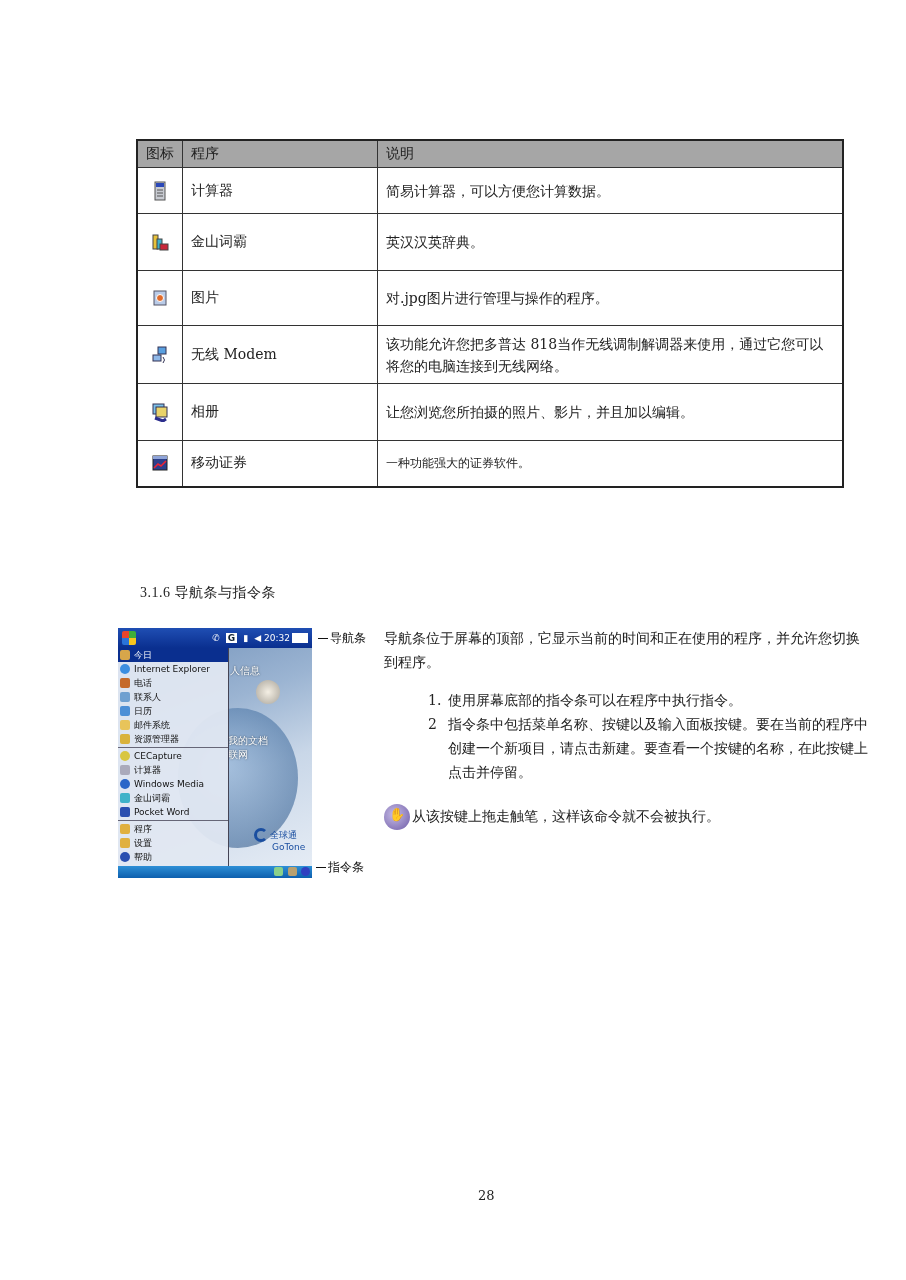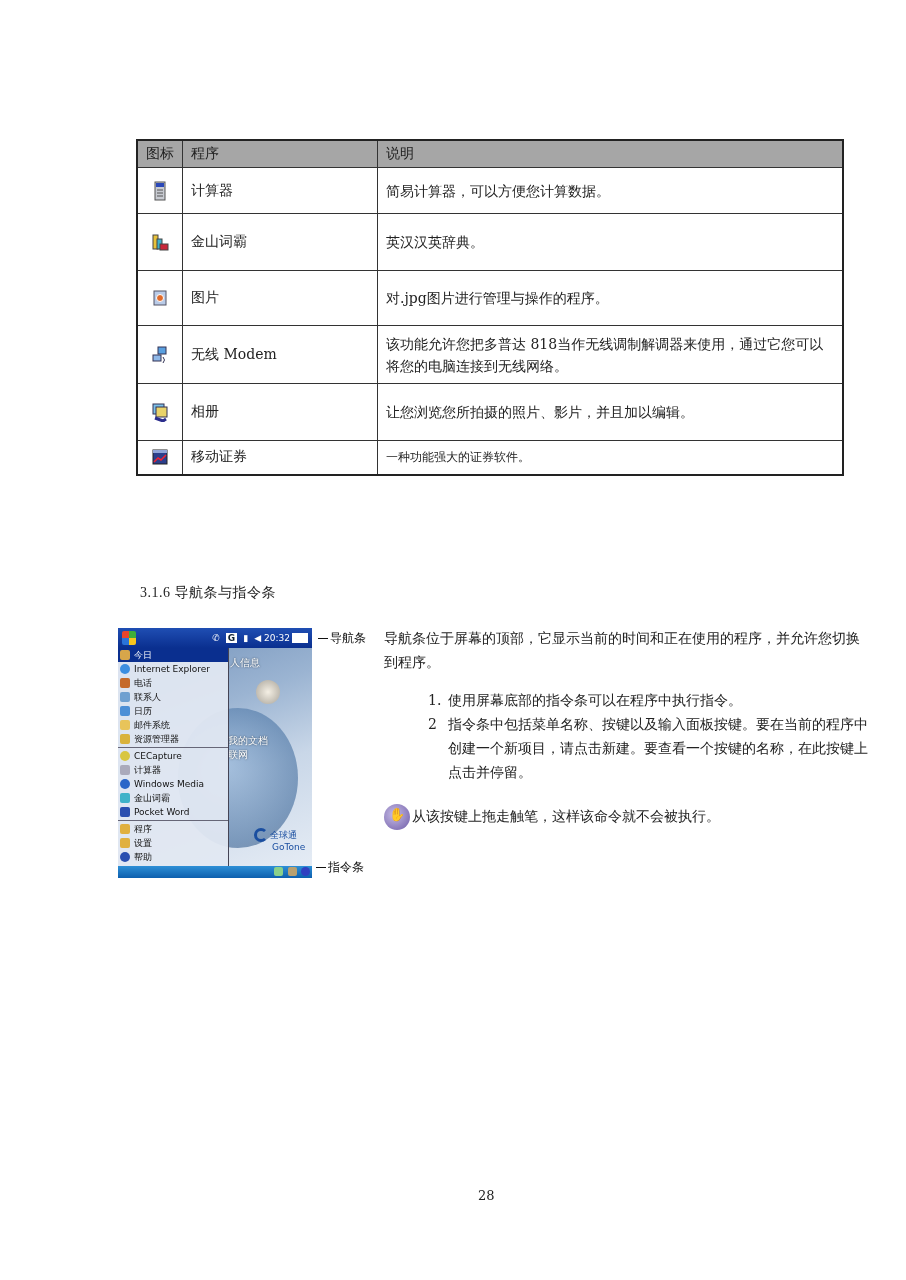--- a/index.html
+++ b/index.html
@@ -136,40 +136,40 @@
         <td class="c-icon">
           <svg class="ico" viewBox="0 0 18 20">
               <rect x="2" y="2" width="11" height="10" fill="#7cc0e8" stroke="#335"></rect>
               <rect x="5" y="5" width="11" height="10" fill="#e9d36a" stroke="#335"></rect>
               <path d="M4 16 L12 19 L15 17" stroke="#2b2d8c" stroke-width="3" fill="none"></path>
             </svg>
         </td>
         <td class="c-name">相册</td>
         <td class="c-desc">让您浏览您所拍摄的照片、影片，并且加以编辑。</td>
       </tr>
-      <tr style="height:34px">
+      <tr style="height:46px">
         <td class="c-icon">
           <svg class="ico" viewBox="0 0 18 20">
               <rect x="2" y="3" width="14" height="14" fill="#2b3f8c" stroke="#222"></rect>
               <rect x="2" y="3" width="14" height="3" fill="#8fa4d8"></rect>
               <path d="M3 15 L7 11 L10 13 L15 8" stroke="#e23" stroke-width="1.6" fill="none"></path>
             </svg>
         </td>
         <td class="c-name">移动证券</td>
         <td class="c-desc small">一种功能强大的证券软件。</td>
       </tr>
     </tbody>
   </table>
 
   <div class="section-title">3.1.6 导航条与指令条</div>
 
   <div class="pda">
     <div class="pda-globe"></div>
     <div class="pda-moon"></div>
-    <div class="pda-bg-text" style="left:112px;top:28px">人信息</div>
+    <div class="pda-bg-text" style="left:112px;top:36px">人信息</div>
     <div class="pda-bg-text" style="left:110px;top:106px">我的文档</div>
     <div class="pda-bg-text" style="left:110px;top:120px">联网</div>
 
     <div class="pda-nav">
       <span class="win"></span>
       <span class="start">开始</span>
       <span class="st">✆</span>
       <span class="st" style="background:#fff;color:#123;padding:0 2px;font-weight:bold;">G</span>
       <span class="st">▮</span>
       <span class="st">◀</span>

